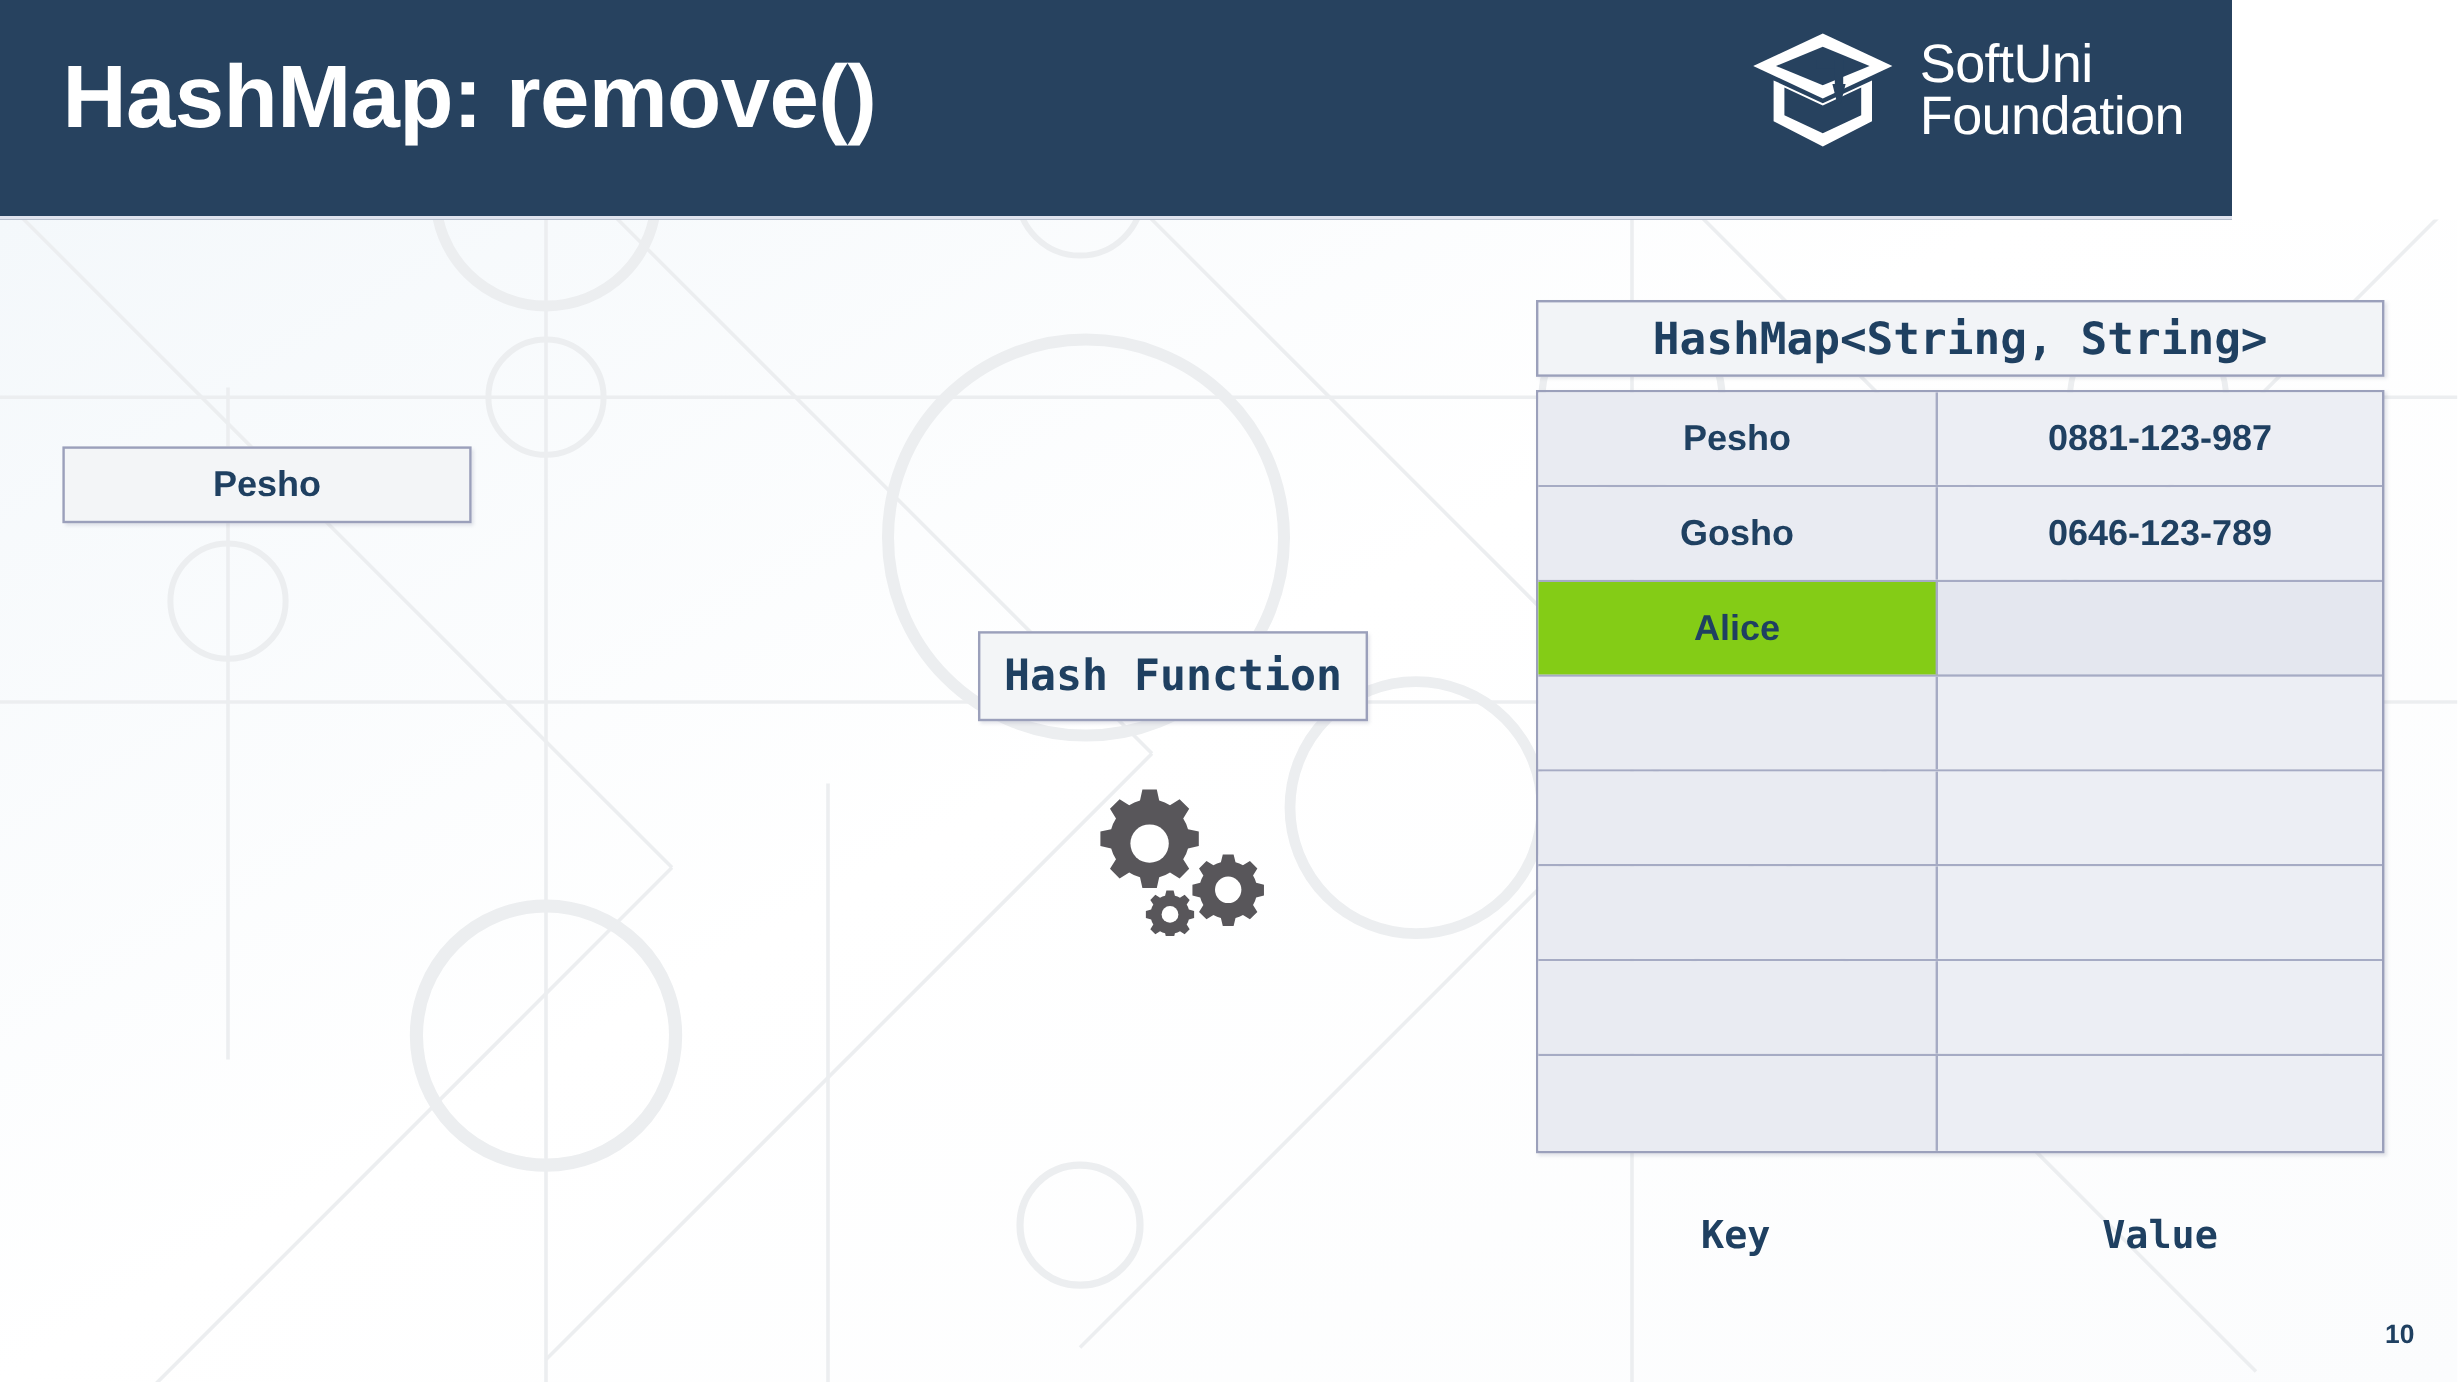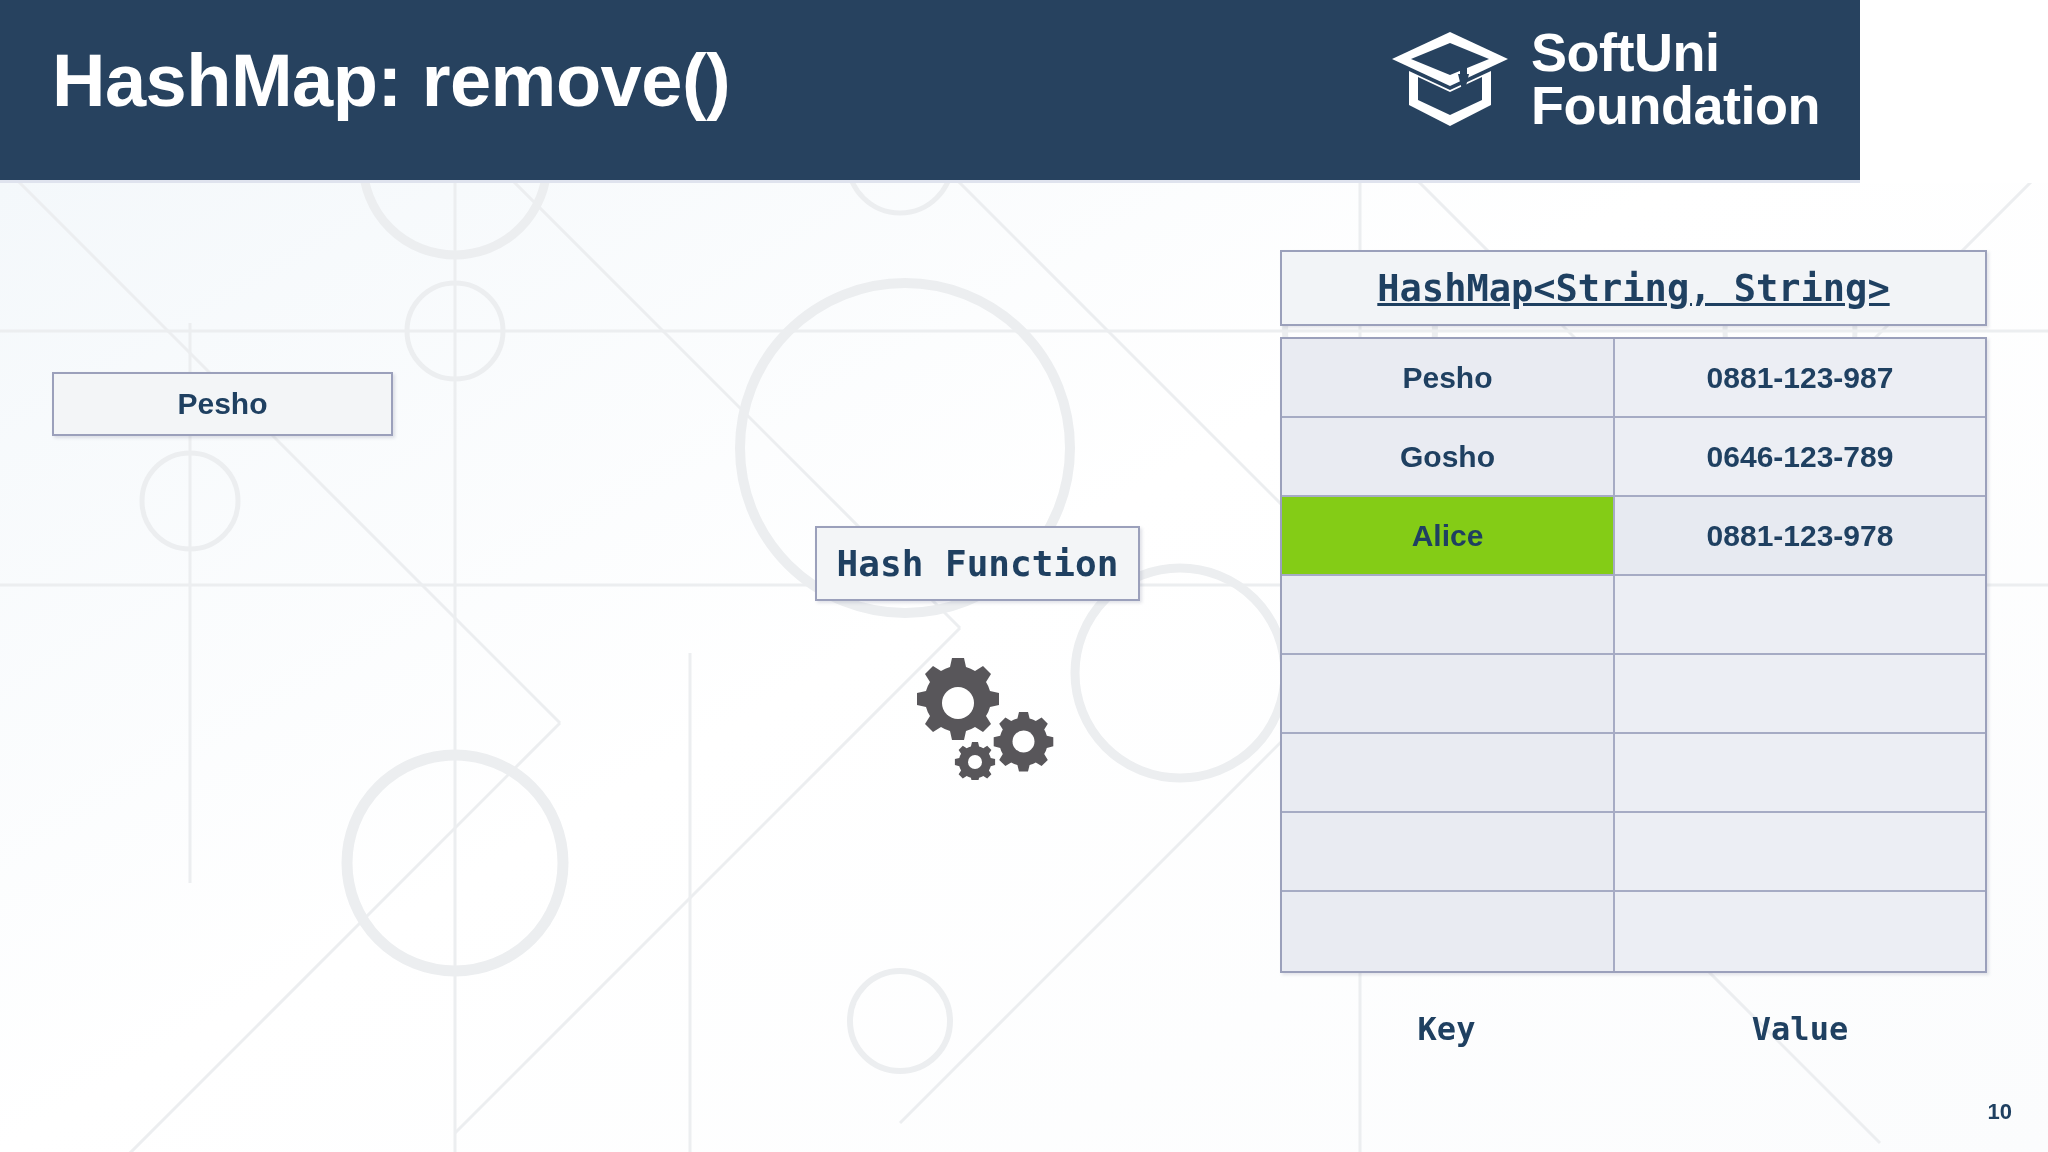--- a/index.html
+++ b/index.html
@@ -62,22 +62,22 @@
     display: flex;
     align-items: center;
     gap: 20px;
   }
   #brand-mark { width: 122px; height: 98px; display: block; }
   #brand-text {
     display: flex;
     flex-direction: column;
     line-height: 0.98;
     color: #ffffff;
-    font-size: 54px;
-    font-weight: bold;
+    font-size: 45px;
+    font-weight: normal;
     letter-spacing: -0.5px;
   }
 
   
   .flow-box {
     position: absolute;
     background: #f3f5f7;
     border: 2px solid #9ba0bb;
     box-sizing: border-box;
     display: flex;
@@ -114,33 +114,32 @@
   }
 
   
   #hashmap-table {
     position: absolute;
     left: 1280px;
     top: 250px;
     width: 707px;
   }
   #table-title {
-    height: 76px;
+    height: 64px;
     background: #f2f4f7;
     border: 2px solid #9ba0bb;
     box-sizing: border-box;
     display: flex;
     align-items: center;
     justify-content: center;
     font-family: "DejaVu Sans Mono", monospace;
     font-size: 37px;
     font-weight: bold;
     color: #1f4061;
     box-shadow: 2px 2px 3px rgba(120,125,150,0.2);
-    text-decoration: underline;
   }
   #table-grid {
     margin-top: 11px;
     border: 2px solid #9ba0bb;
     box-sizing: border-box;
     box-shadow: 2px 2px 3px rgba(120,125,150,0.2);
   }
   .grid-row {
     display: flex;
     height: 79px;
@@ -284,21 +283,20 @@
         <div class="grid-row">
           <div class="cell-key">Pesho</div>
           <div class="cell-value">0881-123-987</div>
         </div>
         <div class="grid-row">
           <div class="cell-key">Gosho</div>
           <div class="cell-value">0646-123-789</div>
         </div>
         <div class="grid-row filled-alt">
           <div class="cell-key">Alice</div>
-          <div class="cell-value">0881-123-978</div>
         </div>
         <div class="grid-row">
           <div class="cell-key"></div>
           <div class="cell-value"></div>
         </div>
         <div class="grid-row">
           <div class="cell-key"></div>
           <div class="cell-value"></div>
         </div>
         <div class="grid-row">

